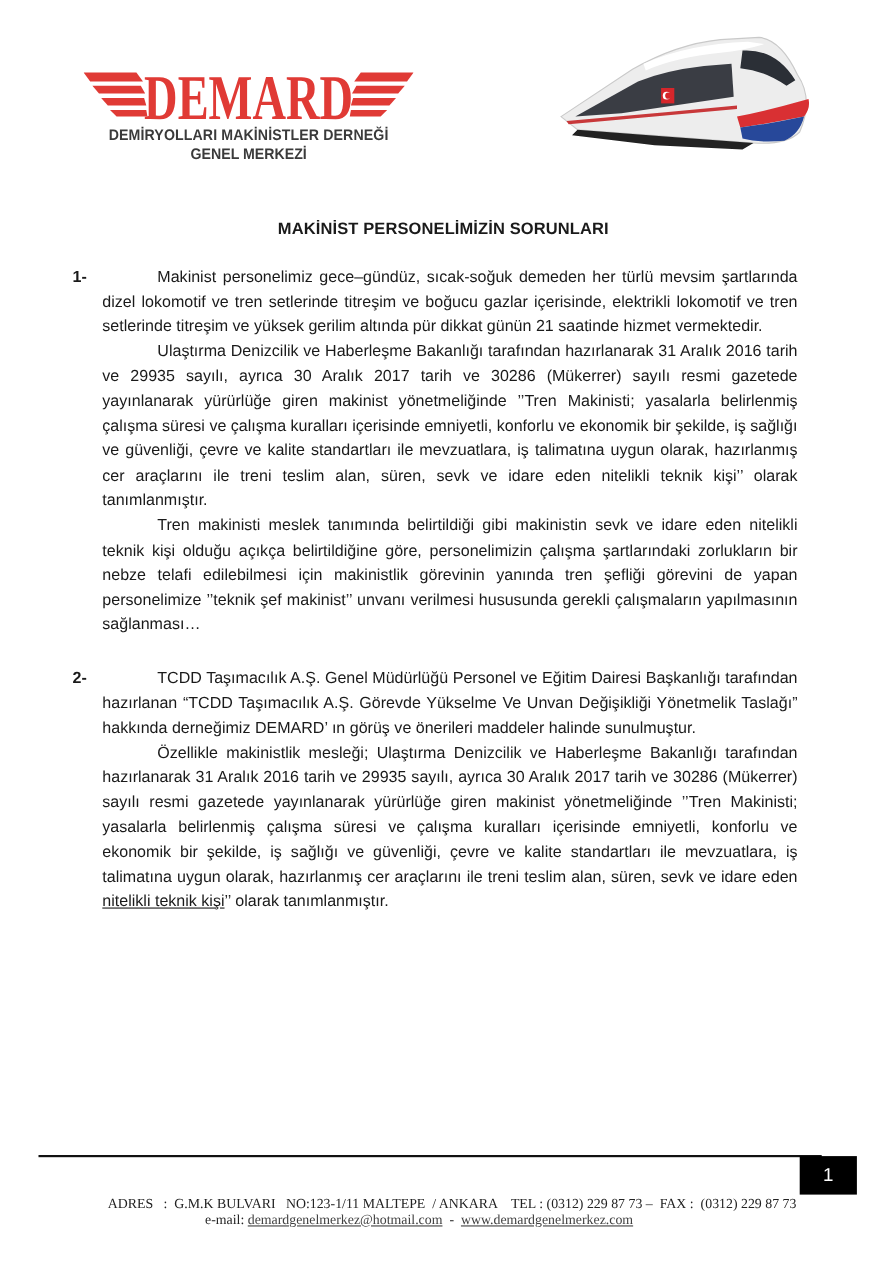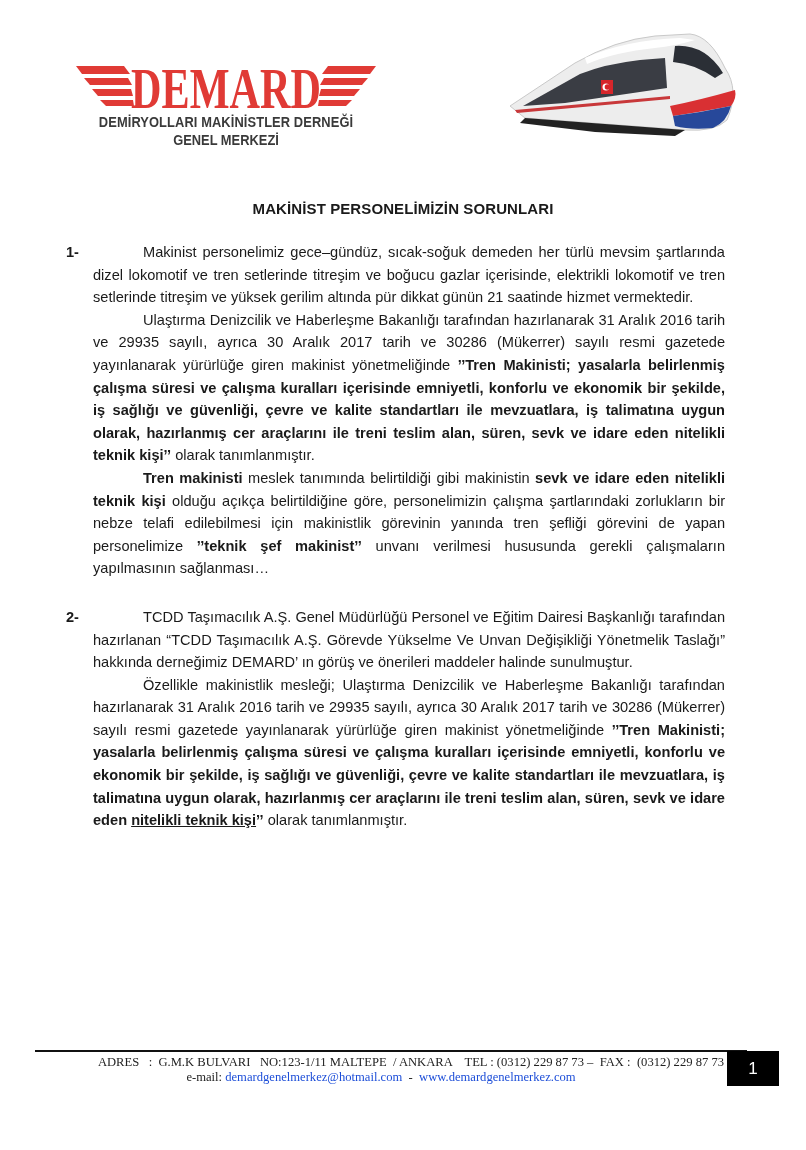--- a/index.html
+++ b/index.html
@@ -15,30 +15,30 @@
 
   .train { position: absolute; left: 505px; top: 28px; width: 250px; height: 115px; }
 
   .doc-title { position: absolute; left: 0; width: 806px; top: 200px; text-align: center;
                font-size: 15px; font-weight: bold; letter-spacing: 0.1px; }
 
   .content { position: absolute; left: 93px; top: 241px; width: 632px; font-size: 14.6px; line-height: 22.6px; }
   .section-heading { position: relative; font-weight: bold; margin: 0; }
   .section-num { position: absolute; left: -27px; top: 0; }
   .para { margin: 0; text-align: justify; text-indent: 50px; }
-  .para b { font-weight: bold; }
+  .para b { font-weight: normal; }
   .para u { text-decoration: underline; }
   .gap { height: 22px; }
 
   .footer-rule { position: absolute; left: 35px; top: 1050px; width: 712px; height: 2px; background: #111; }
   .footer-line1, .footer-line2 { position: absolute; left: 36px; width: 690px; text-align: center;
-      font-family: "Liberation Serif", "DejaVu Serif", serif; font-size: 12.6px; color: #222; white-space: pre; }
+      font-family: "Liberation Serif", "DejaVu Serif", serif; font-size: 12.6px; color: #222; white-space: pre; margin-top: 32px; }
   .footer-line1 { top: 1055px; left: 64px; width: 660px; text-align: right; }
   .footer-line2 { top: 1070px; }
-  .footer-line2 .lnk { color: #1d4ed8; }
+  .footer-line2 .lnk { text-decoration: underline; color: #404040; }
   .page-box { position: absolute; left: 727px; top: 1051px; width: 52px; height: 35px; background: #000;
       color: #fff; font-size: 17px; display: flex; align-items: center; justify-content: center; }
 </style>
 </head>
 <body>
 
 <div class="logo">
   <svg width="300" height="62" viewBox="0 0 300 62">
 
     <g fill="#e03a35">

